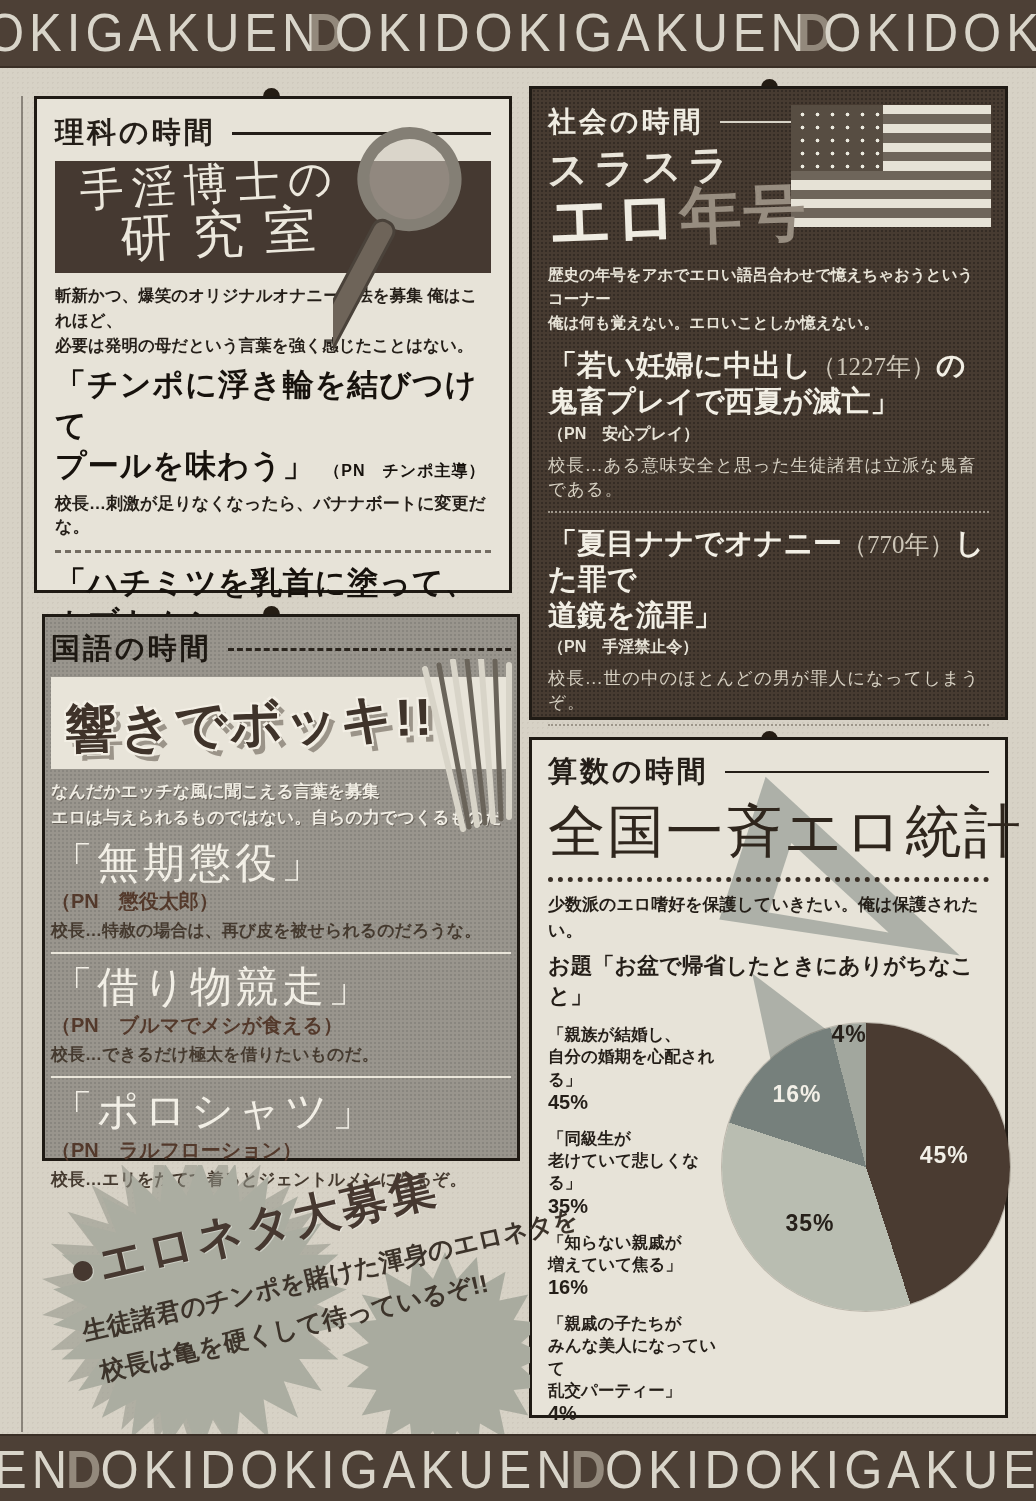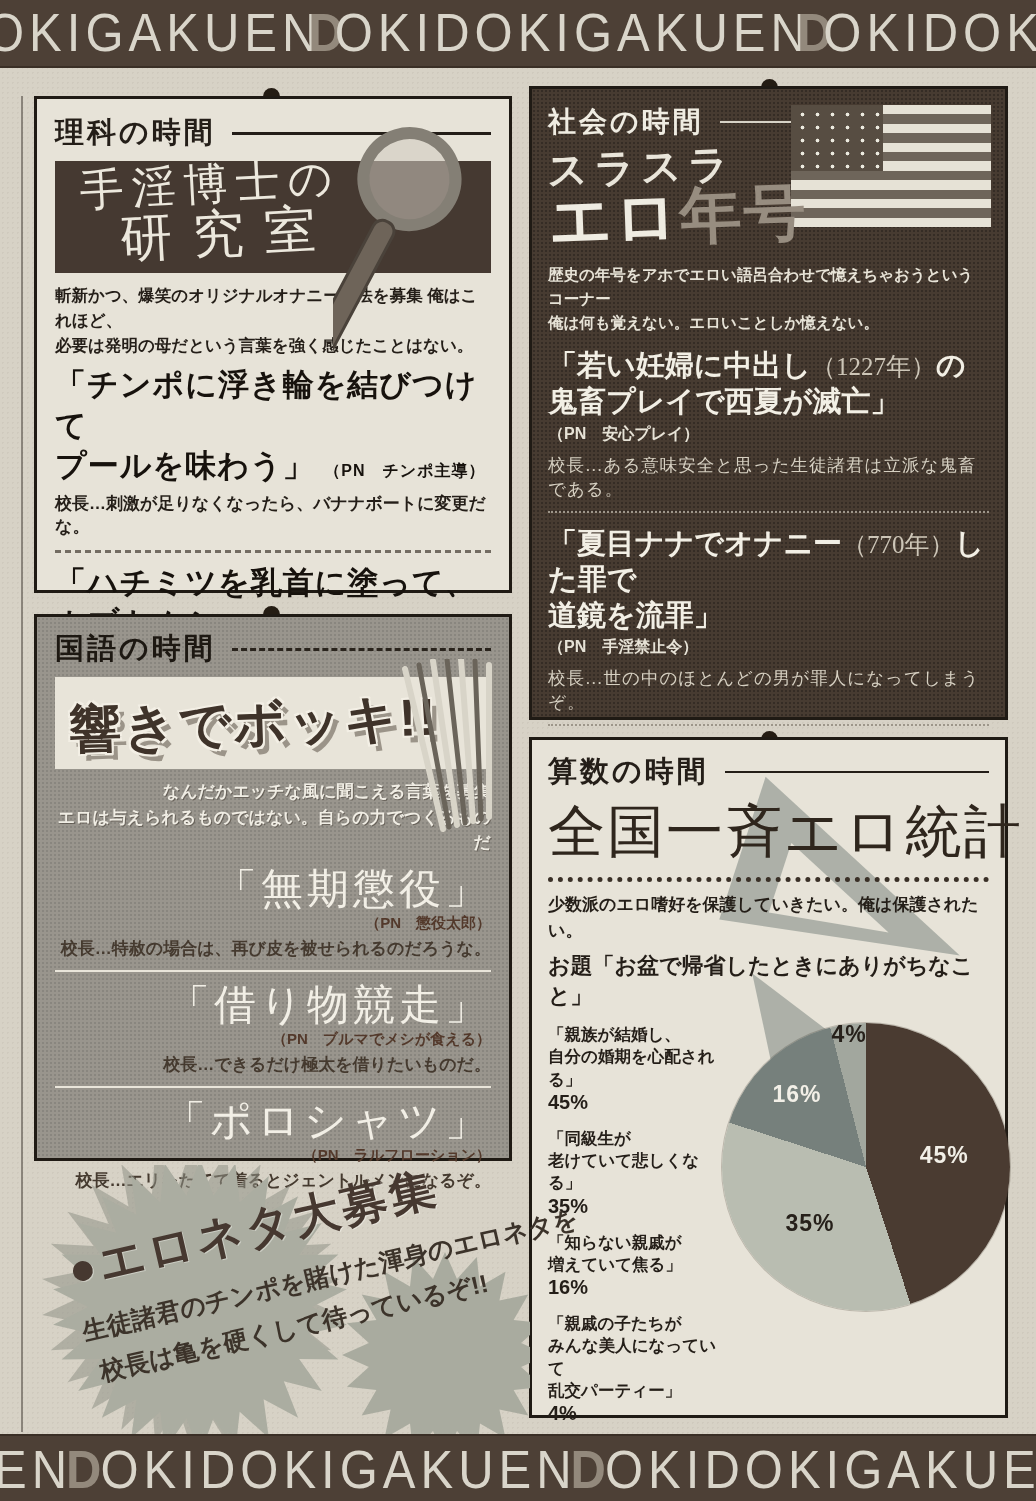--- a/index.html
+++ b/index.html
@@ -70,34 +70,34 @@
   .soc-entry{margin-top:12px;}
   .soc-head{font-weight:bold;font-size:29px;line-height:1.25;color:#f2efe5;}
   .soc-head .year{font-family:"Liberation Serif","DejaVu Serif",serif;font-weight:normal;
     color:#cdc6b8;font-size:25px;}
   .soc-pn{font-size:16px;font-weight:bold;margin-top:4px;color:#e7e3d7;}
   .soc-comment{font-family:"Liberation Serif","DejaVu Serif",serif;font-size:17.5px;
     color:#d6d0c2;margin-top:8px;letter-spacing:1px;}
   .dotline{margin-top:10px;border-top:2px dotted #9d968a;}
 
   
-  .kokugo{left:34px;top:614px;width:478px;height:547px;background:#99958d;padding:12px 18px;
-    background-image:radial-gradient(rgba(0,0,0,.10) 1px,transparent 1px);background-size:4px 4px;text-align:right;}
+  .kokugo{left:42px;top:614px;width:478px;height:547px;background:#99958d;padding:12px 6px;
+    background-image:radial-gradient(rgba(0,0,0,.10) 1px,transparent 1px);background-size:4px 4px;}
   .kokugo .hdr .t{font-size:29px;color:#1d1812;}
   .kokugo .hdr .line{border-top:3px dashed #2a241d;}
   .kok-banner{position:relative;margin-top:8px;height:92px;background:#e8e4d9;}
   .kok-title{position:absolute;left:14px;top:12px;font-size:52px;font-weight:bold;letter-spacing:2px;
     color:#3f332a;transform:rotate(-2deg);
     text-shadow:-2px -2px 0 #f3efe5,2px -2px 0 #f3efe5,-2px 2px 0 #f3efe5,2px 2px 0 #f3efe5,6px 7px 0 rgba(62,50,40,.45);}
   .chopsticks{position:absolute;right:-14px;top:-18px;width:120px;height:180px;pointer-events:none;}
   .kok-intro{margin-top:10px;font-size:17px;font-weight:bold;color:#f0ede4;line-height:1.5;
     text-shadow:1px 1px 0 rgba(60,52,44,.5);}
   .kok-word{font-family:"Liberation Serif","DejaVu Serif",serif;font-size:42px;color:#f2efe6;
     letter-spacing:4px;line-height:1.1;}
-  .kok-pn{font-size:15px;font-weight:bold;color:#53392b;margin-top:2px;}
+  .kok-pn{font-size:20px;font-weight:bold;color:#53392b;margin-top:2px;}
   .kok-comment{font-size:17px;font-weight:bold;color:#453a2f;margin-top:4px;}
   .kok-div{margin-top:10px;border-top:2px solid #e9e5da;}
   .kok-entry{margin-top:10px;}
 
   
   .math{left:529px;top:737px;width:479px;height:681px;background:#e7e3d8;padding:12px 16px;}
   .math .hdr .line{border-top:2px solid #241e18;}
   .setsquares{position:absolute;right:0px;top:30px;width:330px;height:430px;pointer-events:none;opacity:.75;}
   .math-title{position:relative;z-index:2;font-family:"Liberation Serif","DejaVu Serif",serif;
     font-size:57px;letter-spacing:2px;color:#2f261d;margin-top:2px;white-space:nowrap;}

